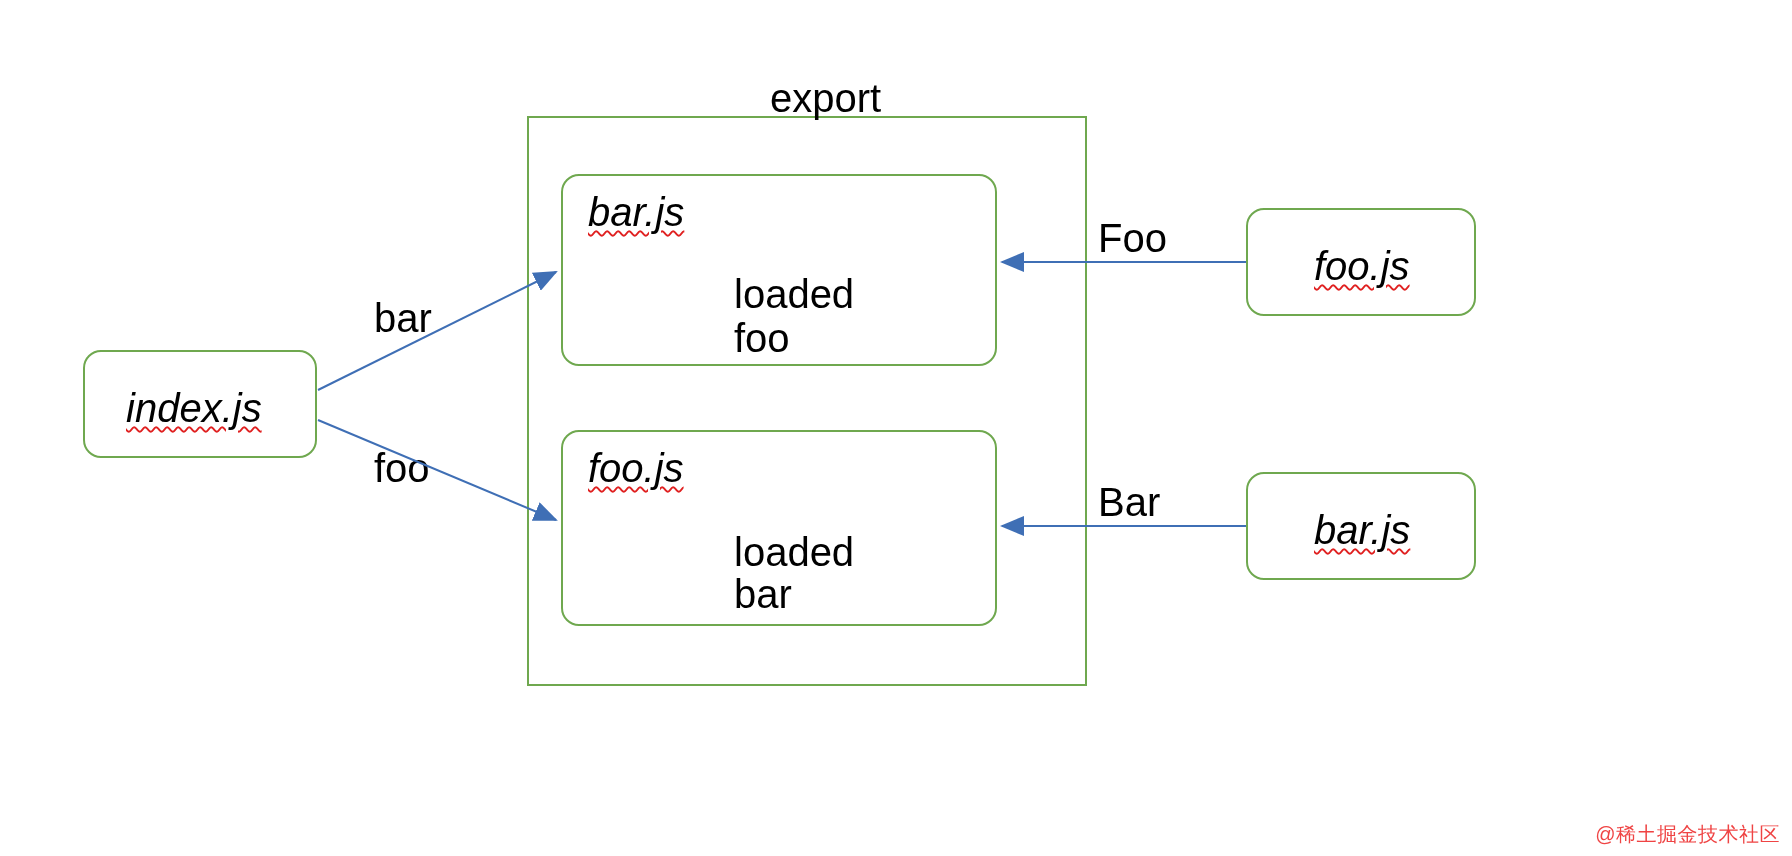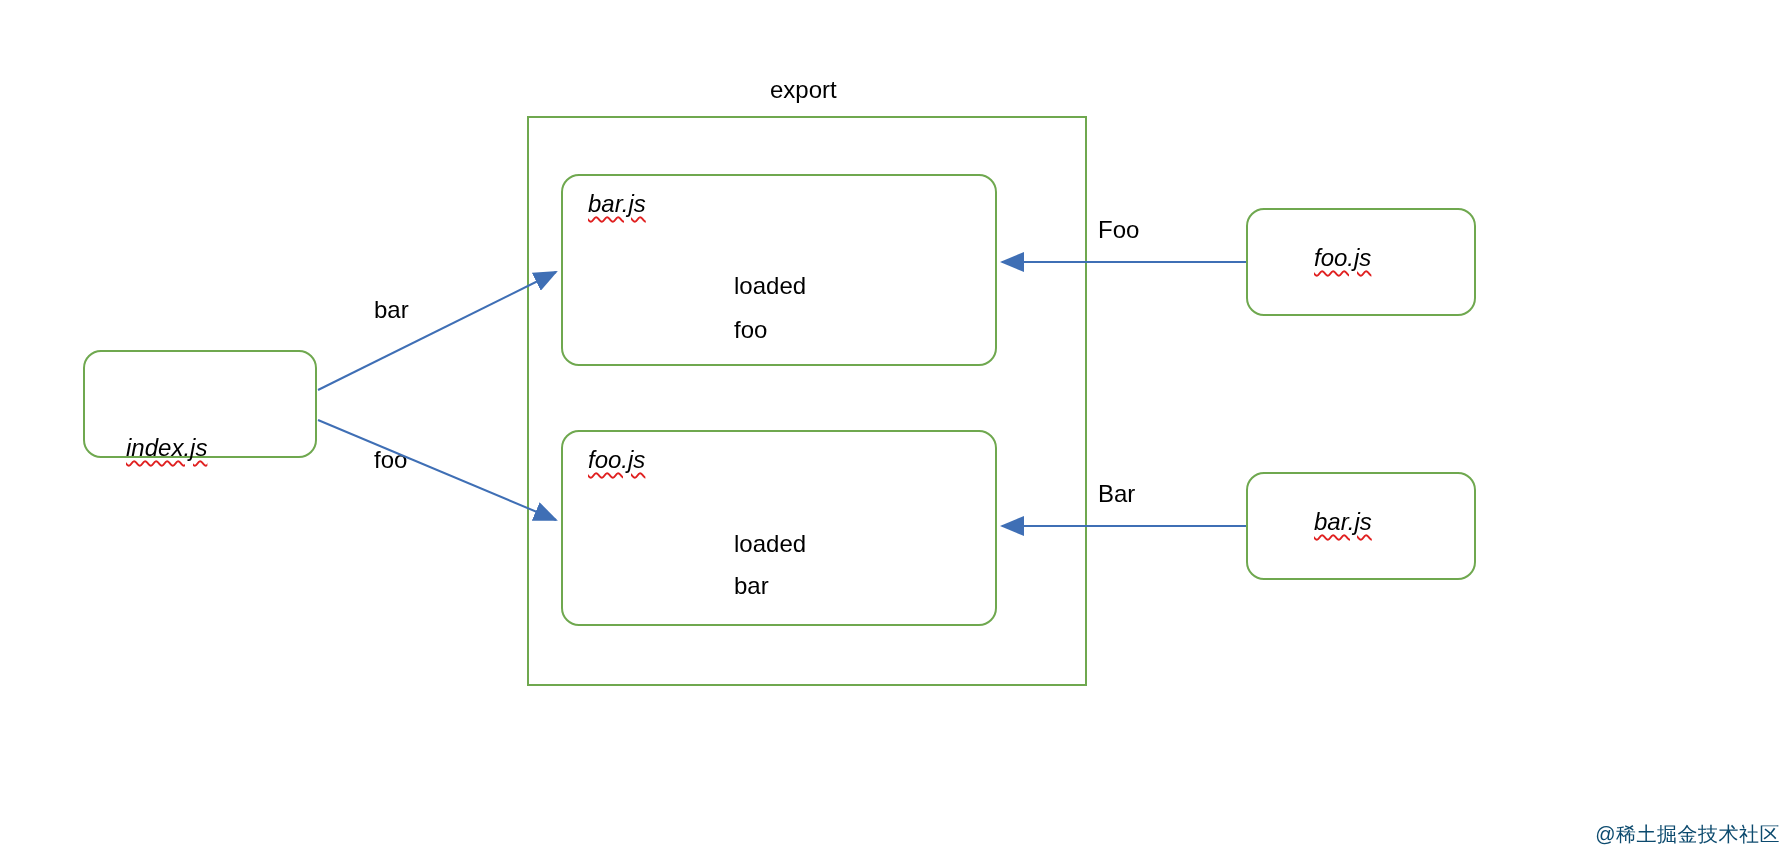--- a/index.html
+++ b/index.html
@@ -18,21 +18,21 @@
     border-radius: 18px;
     box-sizing: border-box;
   }
   .rect {
     position: absolute;
     border: 2px solid #6fa84f;
     box-sizing: border-box;
   }
   .label {
     position: absolute;
-    font-size: 24px;
+    font-size: 40px;
     color: #000;
     white-space: nowrap;
   }
   .squiggle {
     display: inline-block;
     text-decoration: underline wavy #e02020;
     text-decoration-thickness: 1.5px;
     text-underline-offset: 4px;
     font-style: italic;
   }
@@ -41,32 +41,32 @@
     left: 0; top: 0;
     width: 1792px;
     height: 856px;
     pointer-events: none;
   }
   .watermark {
     position: absolute;
     right: 12px;
     bottom: 8px;
     font-size: 20px;
-    color: #0c4a6e;
+    color: #ef4444;
     letter-spacing: 0.5px;
   }
 </style>
 </head>
 <body>
 
 <div class="rect" style="left:527px; top:116px; width:560px; height:570px;"></div>
 <div class="label" style="left:770px; top:76px;">export</div>
 
 <div class="box" style="left:83px; top:350px; width:234px; height:108px;"></div>
-<div class="label" style="left:126px; top:386px;margin-top:48px;">
+<div class="label" style="left:126px; top:386px;">
   <span class="squiggle">index.js</span>
 </div>
 
 <div class="box" style="left:561px; top:174px; width:436px; height:192px;"></div>
 <div class="label" style="left:588px; top:190px;">
   <span class="squiggle">bar.js</span>
 </div>
 <div class="label" style="left:734px; top:272px;">loaded</div>
 <div class="label" style="left:734px; top:316px;">foo</div>
 

